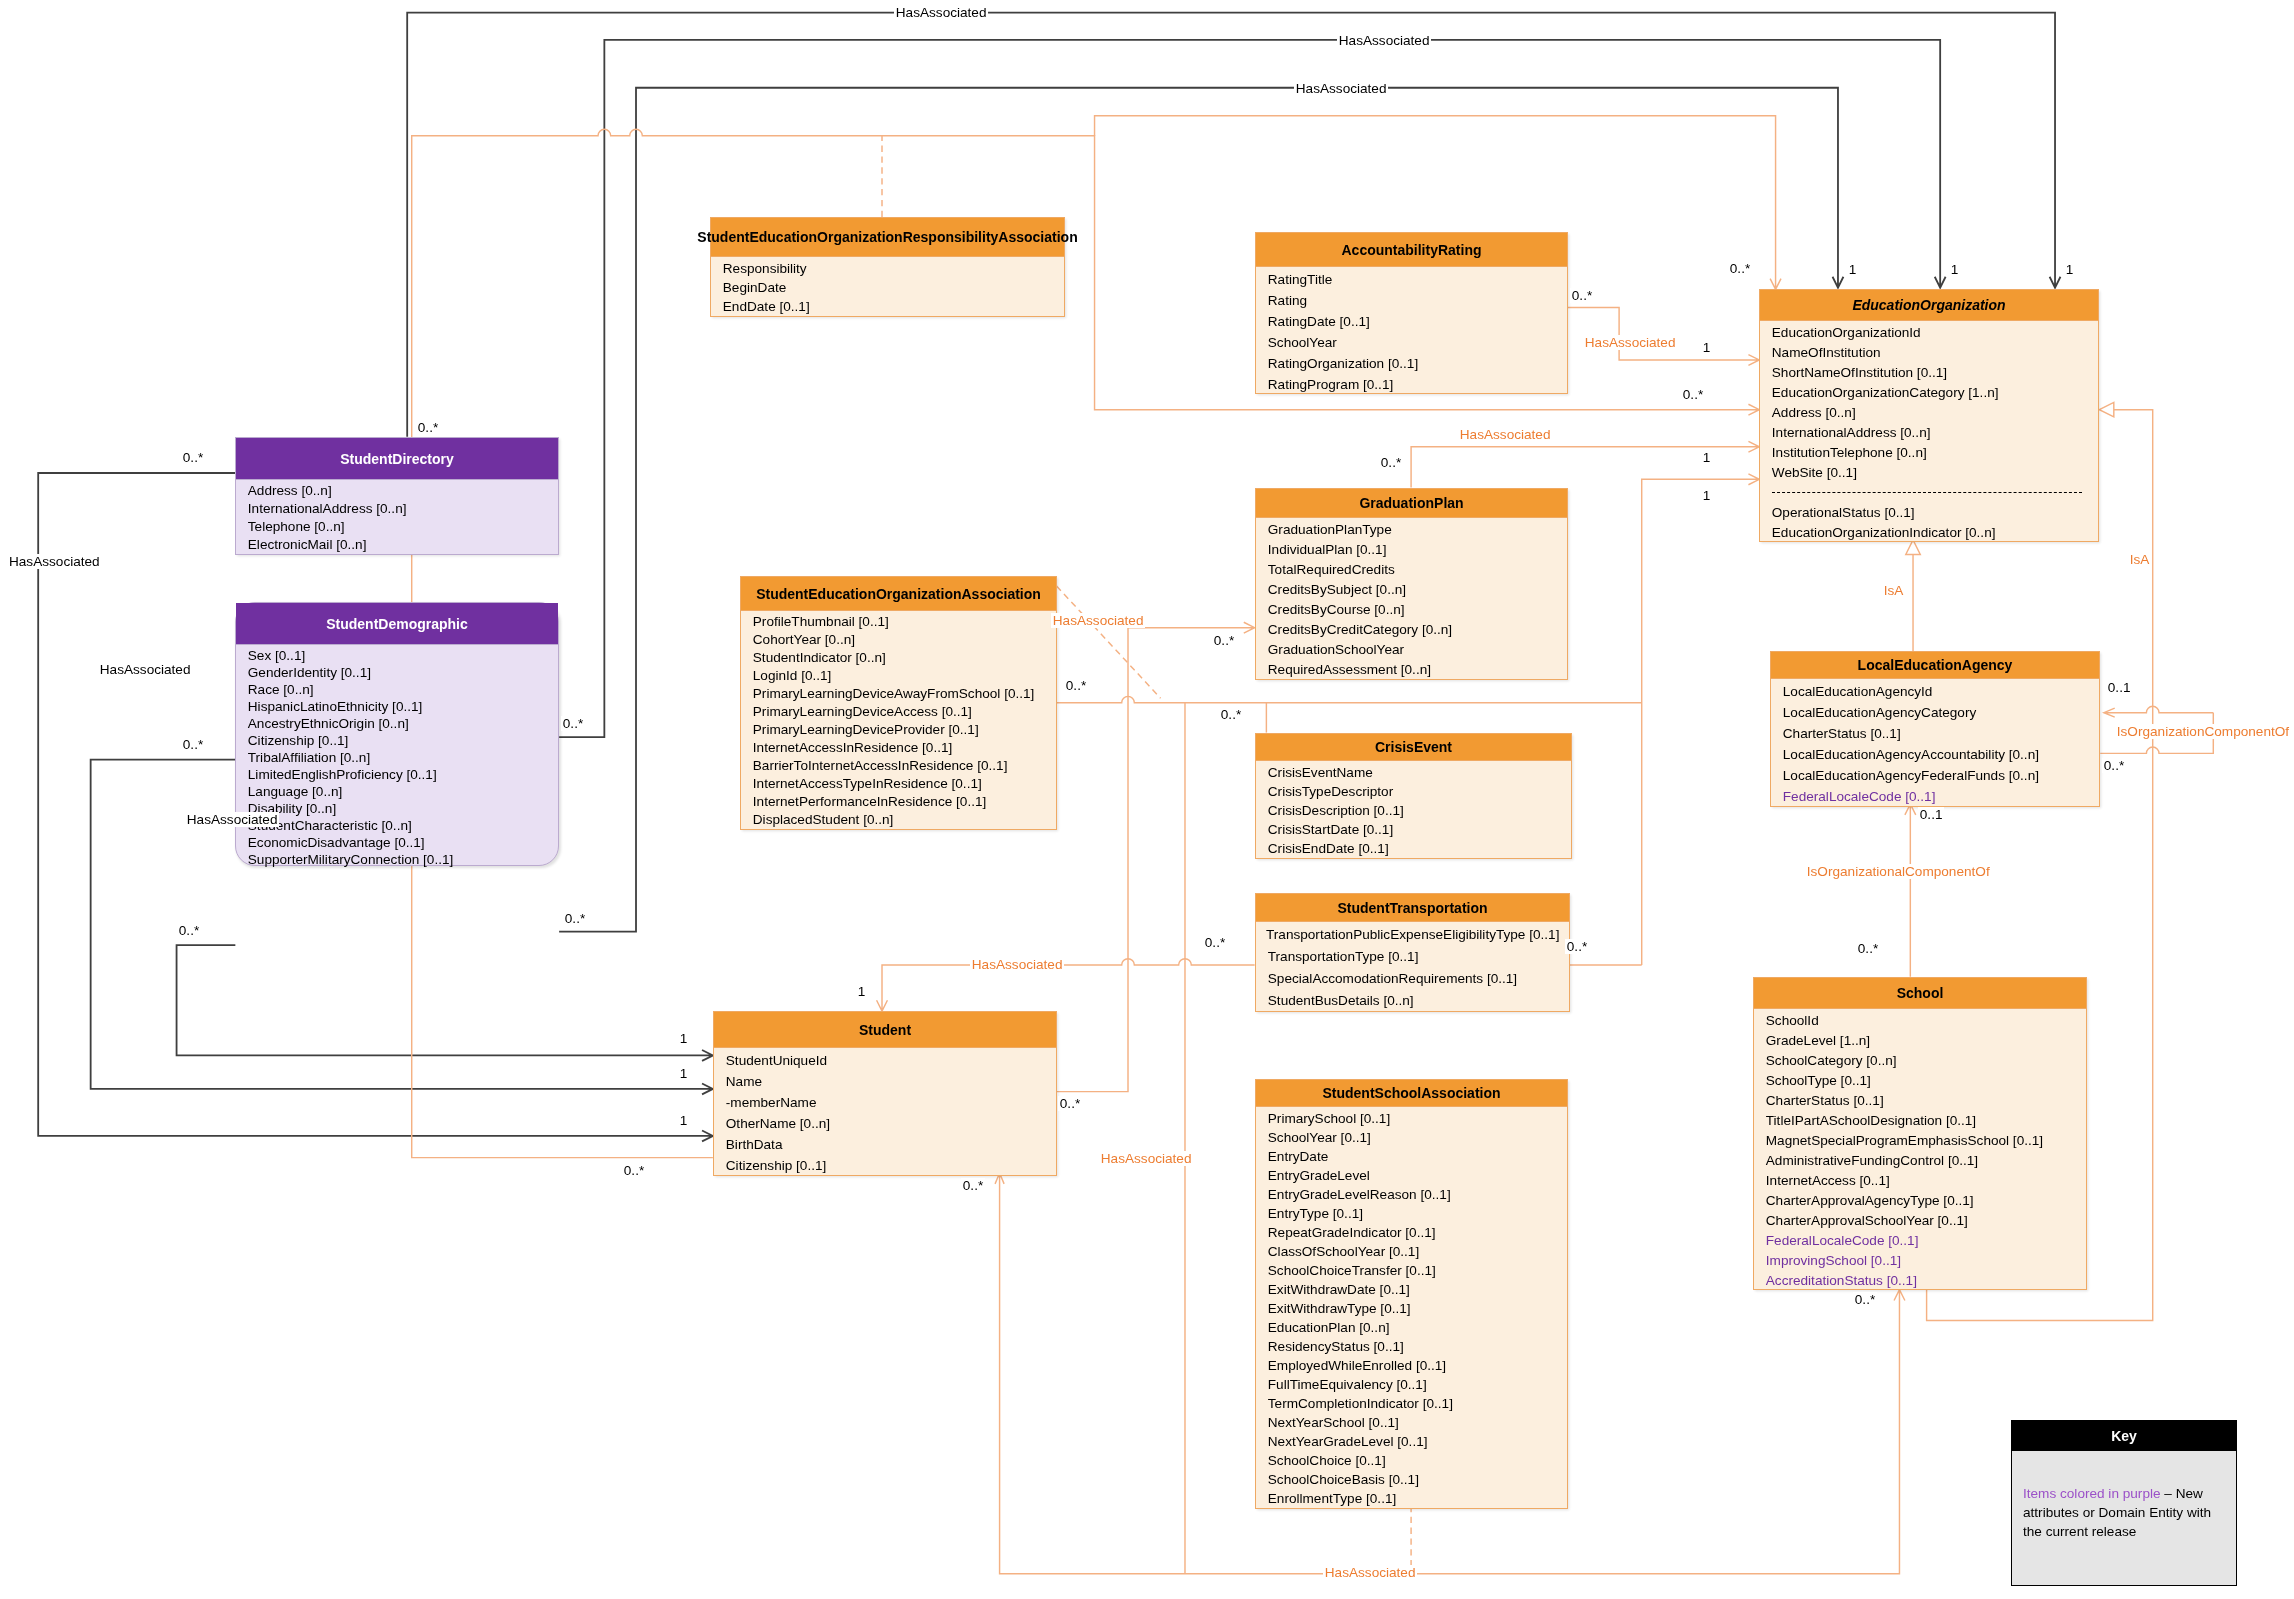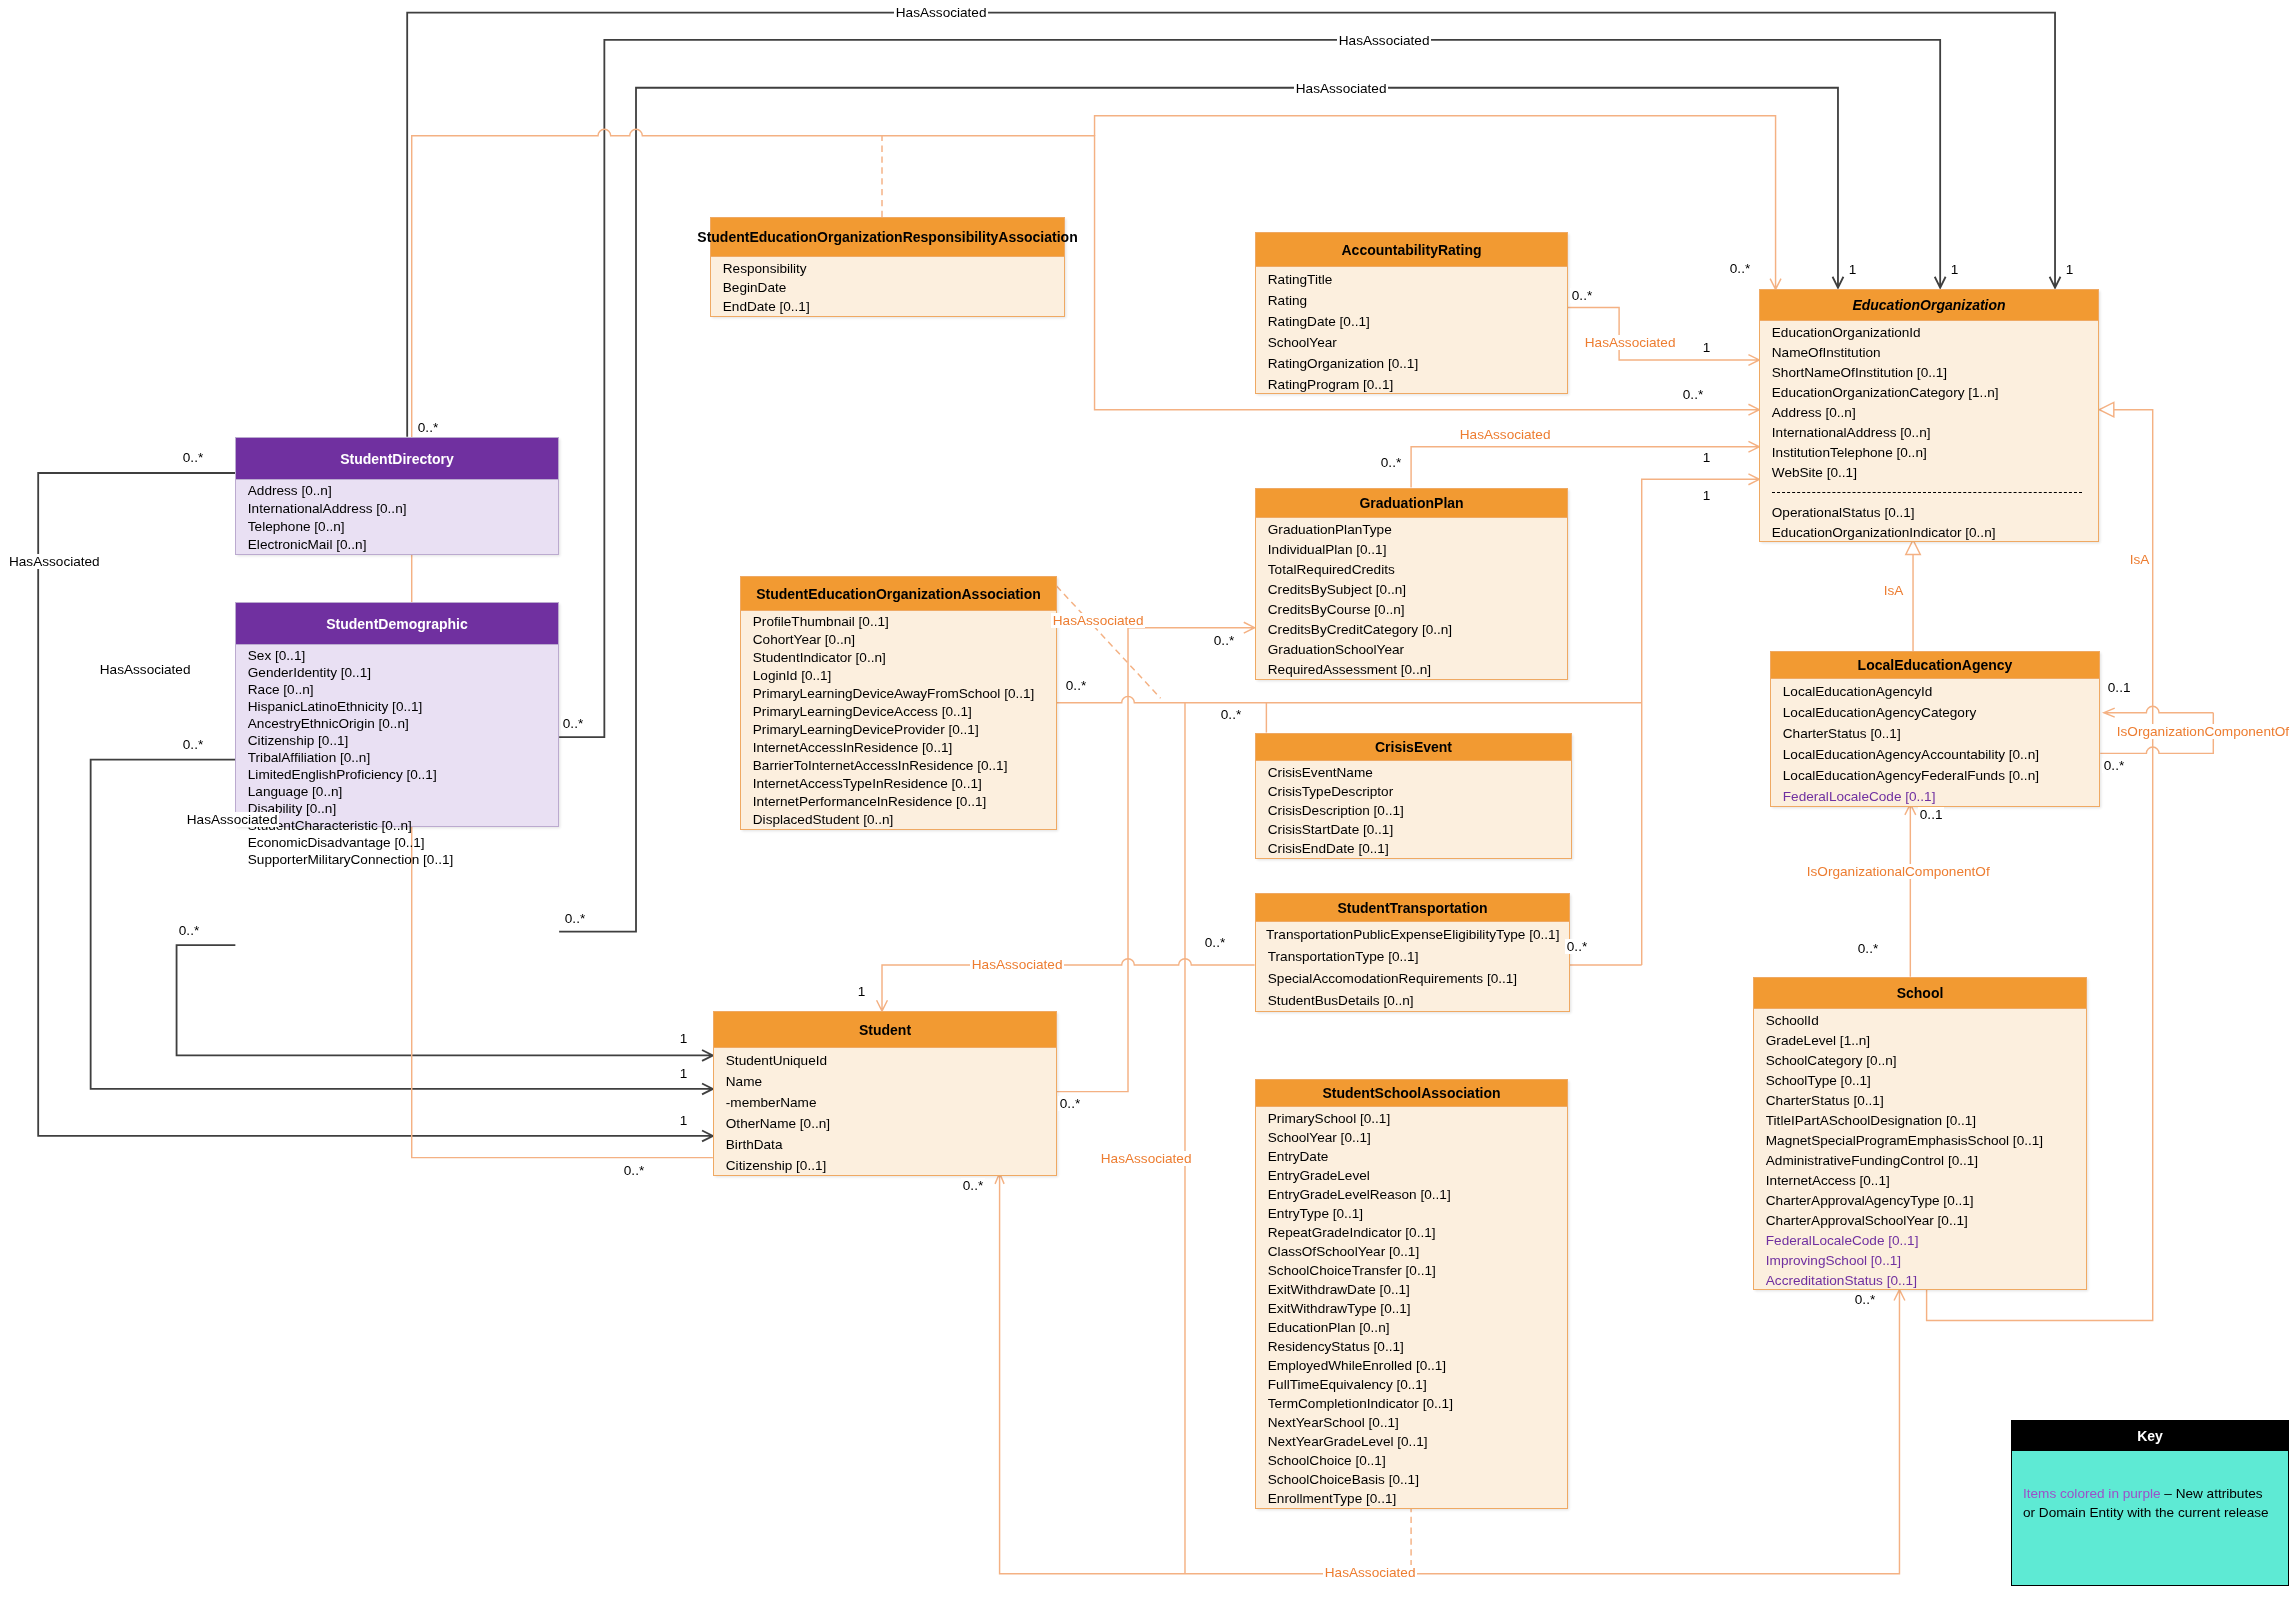--- a/index.html
+++ b/index.html
@@ -16,22 +16,22 @@
   .entity.purple .hdr{background:#7030A0;color:#fff;border-bottom:0.9px solid #BBAACF;}
   .entity .hdr.italic{font-style:italic;}
   .entity .rows{padding:1.8px 0 0 0;}
   .attr{font-size:13.6px;color:#000;padding-left:11.8px;white-space:nowrap;
         display:flex;align-items:center;}
   .attr.purple-t{color:#7030A0;}
   .attr.sep span{display:block;width:95%;border-top:1.4px dashed #000;height:0;}
   .lbl{position:absolute;font-size:13.6px;line-height:15.4px;background:#fff;
        padding:0 1.8px;white-space:nowrap;color:#000;}
   .lbl.orange{color:#ED7D31;}
-  #key-box{position:absolute;left:2011px;top:1420px;width:278px;height:166px;
-       box-sizing:border-box;background:#5eead4;border:1.4px solid #000;}
+  #key-box{position:absolute;left:2011px;top:1420px;width:226px;height:166px;
+       box-sizing:border-box;background:#e5e5e5;border:1.4px solid #000;}
   #key-box .khdr{height:30px;background:#000;color:#fff;font-weight:bold;
        font-size:14px;display:flex;align-items:center;justify-content:center;}
   #key-box .kbody{padding:33px 11px 0 11px;font-size:13.6px;line-height:19px;color:#000;}
   #key-box .kbody .ptxt{color:#9B51C8;}
 </style>
 </head>
 <body>
 
 <div id="diagram">
     <svg width="2294" height="1599" viewBox="0 0 2536 1768" class="lines">
@@ -69,21 +69,21 @@
   </div>
 <div class="entity purple" style="left: 235px; top: 437px; width: 324px; height: 118px;">
       <div class="hdr" style="height: 41px;">StudentDirectory</div>
       <div class="rows">
         <div class="attr" style="height: 18px;">Address [0..n]</div>
         <div class="attr" style="height: 18px;">InternationalAddress [0..n]</div>
         <div class="attr" style="height: 18px;">Telephone [0..n]</div>
         <div class="attr" style="height: 18px;">ElectronicMail [0..n]</div>
       </div>
     </div>
-    <div class="entity purple" style="left: 235px; top: 602px; width: 324px; height: 225px;">
+    <div class="entity purple" style="left: 235px; top: 602px; width: 324px; height: 264px; border-radius: 20px;">
       <div class="hdr" style="height: 41px;">StudentDemographic</div>
       <div class="rows">
         <div class="attr" style="height: 17px;">Sex [0..1]</div>
         <div class="attr" style="height: 17px;">GenderIdentity [0..1]</div>
         <div class="attr" style="height: 17px;">Race [0..n]</div>
         <div class="attr" style="height: 17px;">HispanicLatinoEthnicity [0..1]</div>
         <div class="attr" style="height: 17px;">AncestryEthnicOrigin [0..n]</div>
         <div class="attr" style="height: 17px;">Citizenship [0..1]</div>
         <div class="attr" style="height: 17px;">TribalAffiliation [0..n]</div>
         <div class="attr" style="height: 17px;">LimitedEnglishProficiency [0..1]</div>

